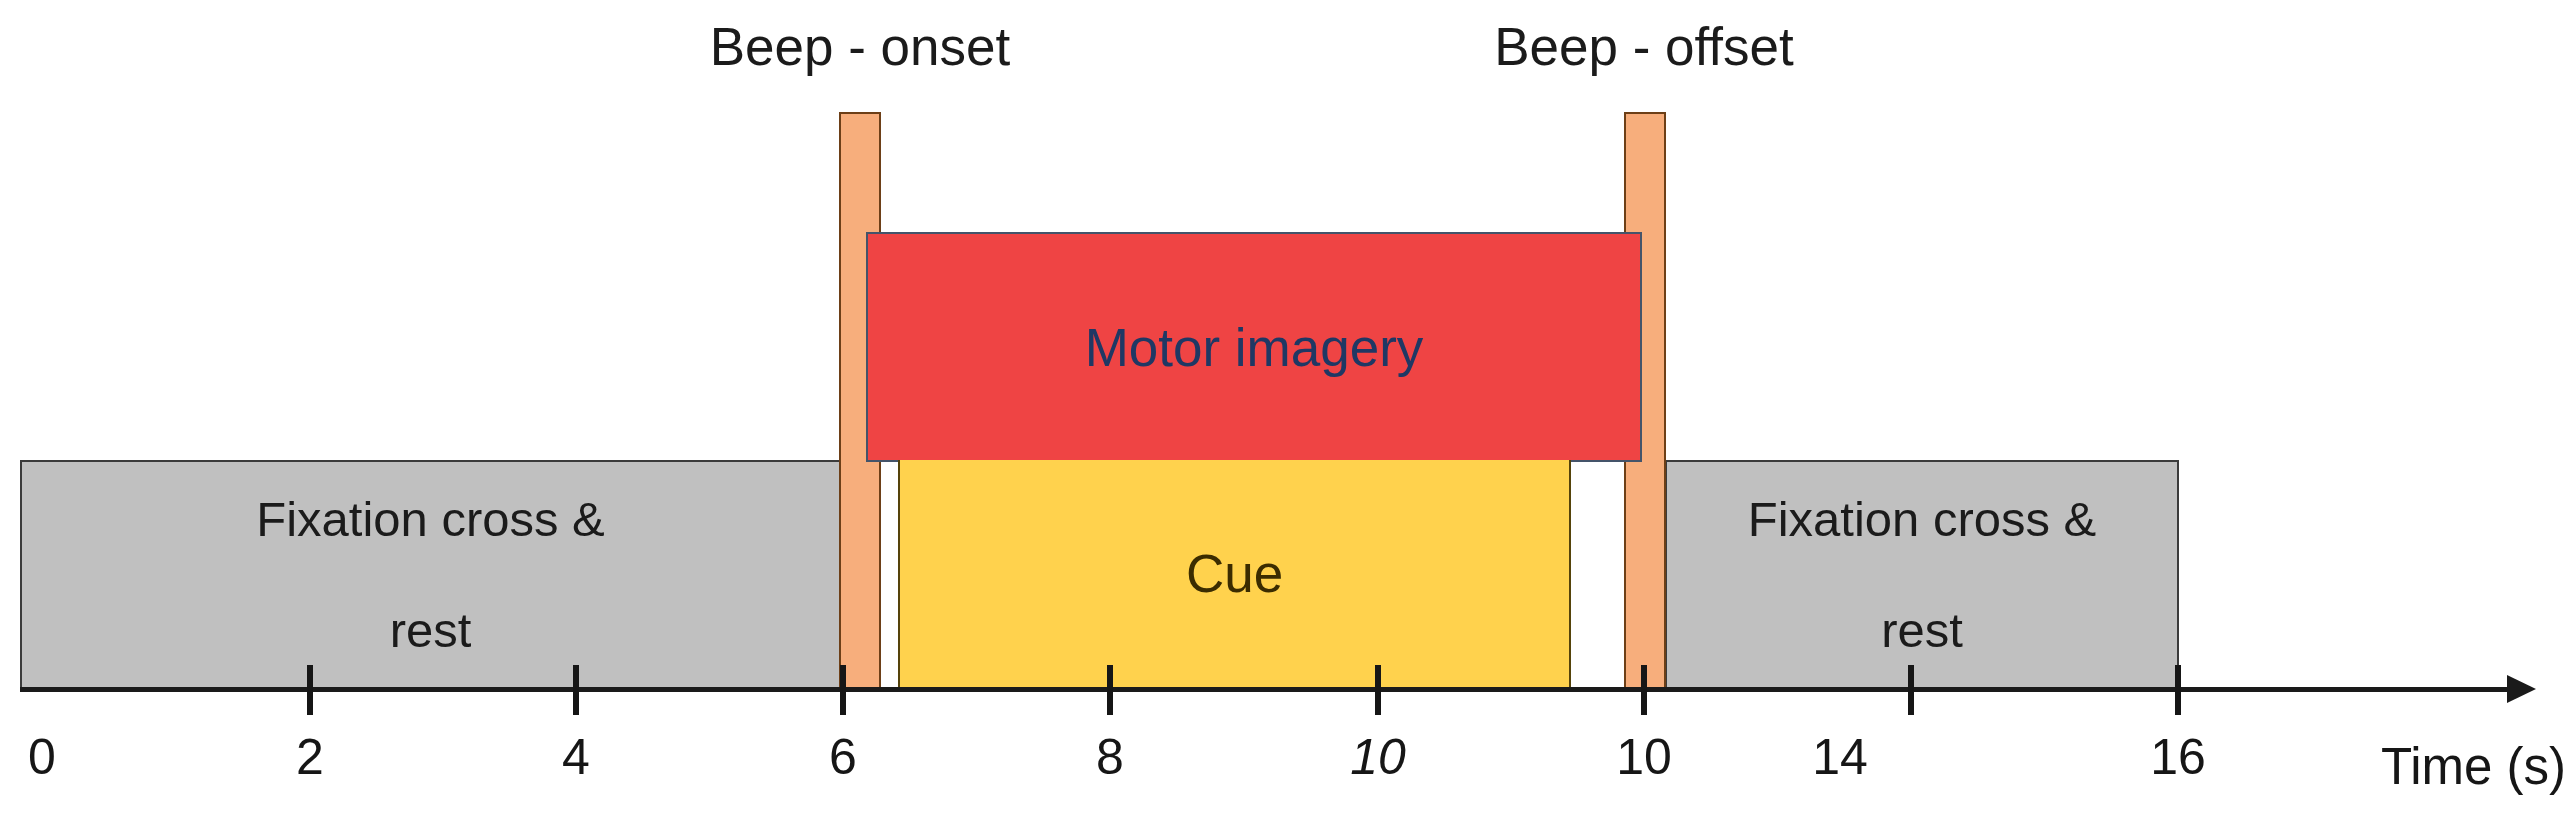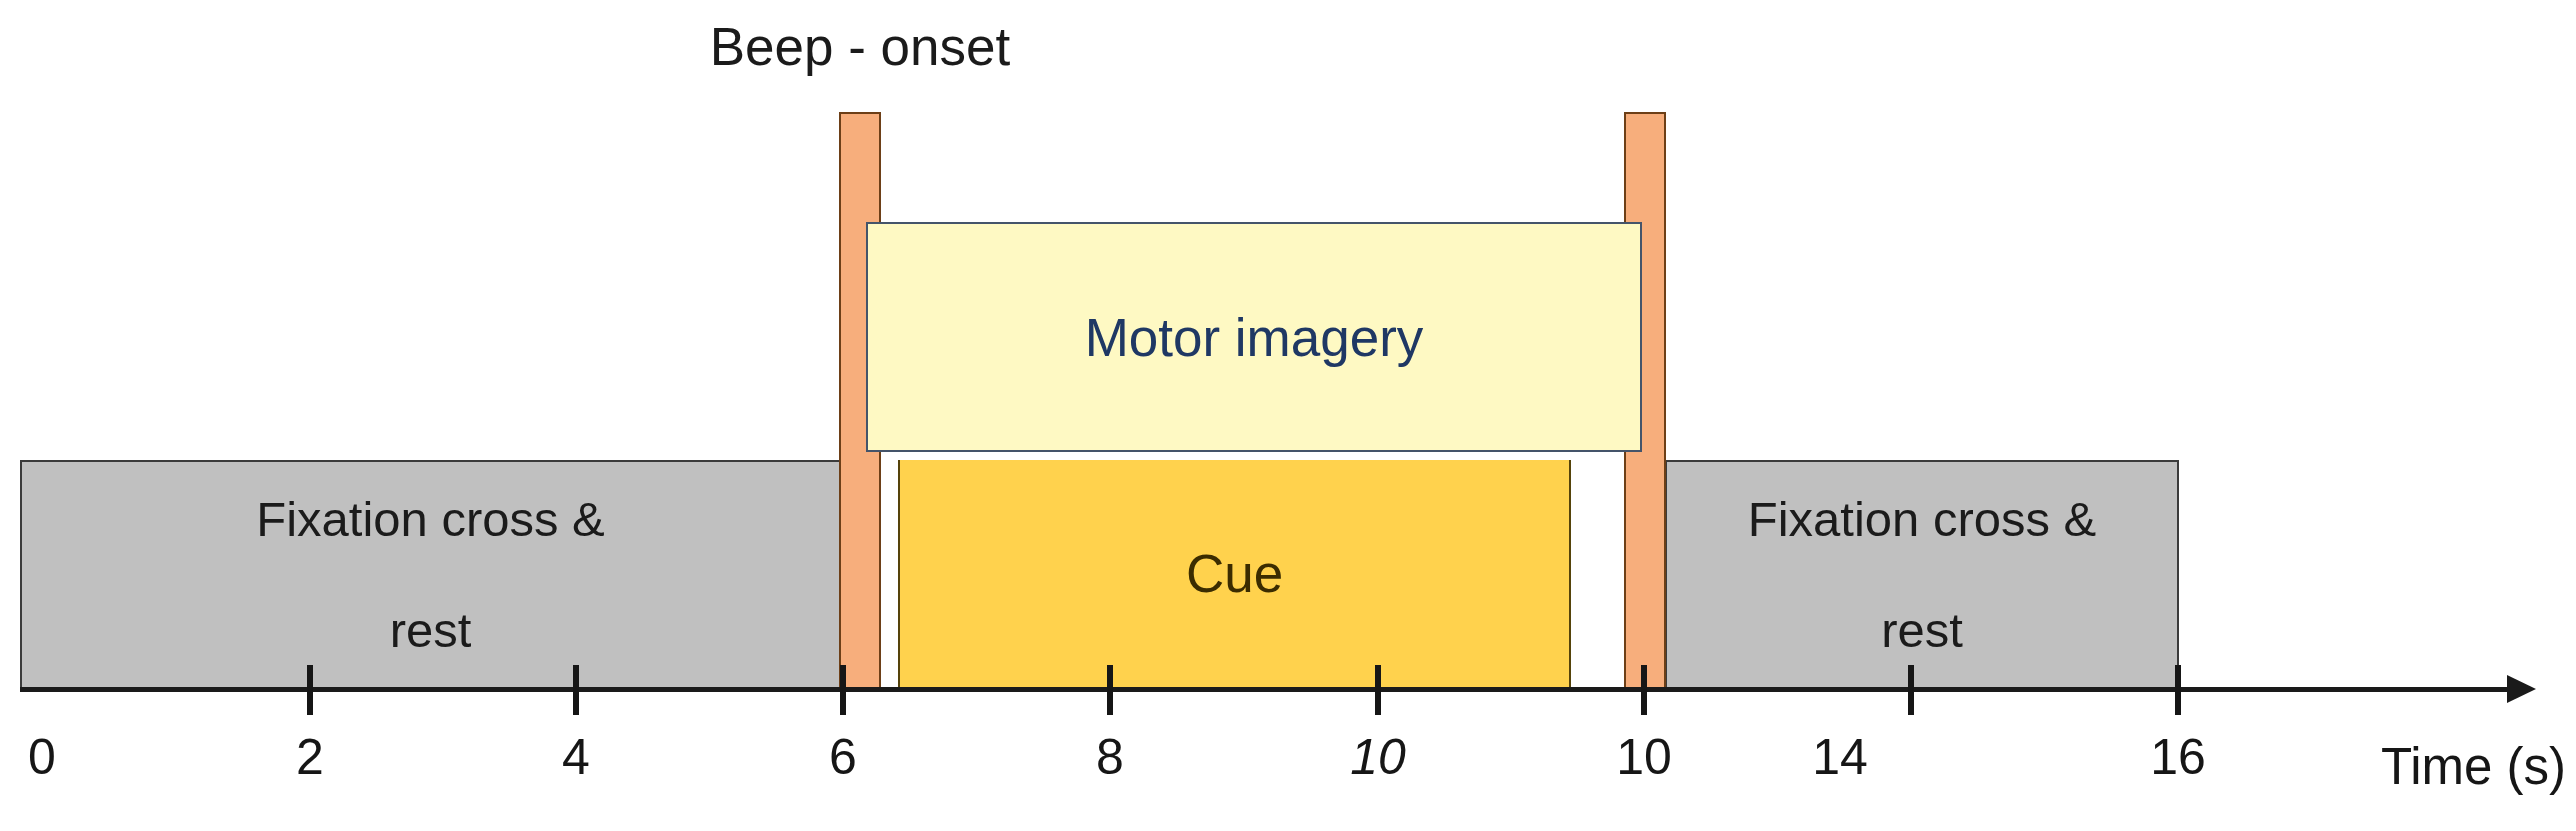--- a/index.html
+++ b/index.html
@@ -27,22 +27,22 @@
     text-align: center;
     font-size: 49px; line-height: 1.38; color: #1b1b1b; gap: 43px;
   }
   .beep-bar {
     top: 112px; height: 578px; width: 42px;
     background: #f7ae7c;
     border: 2.4px solid #6d3f17;
     z-index: 2;
   }
   .mi-box {
-    left: 866px; top: 222px; width: 776px; height: 230px;
-    background: #fef9c3;
+    left: 866px; top: 232px; width: 776px; height: 230px;
+    background: #ef4444;
     border: 2.4px solid #44546a;
     z-index: 3;
     display: flex; align-items: center; justify-content: center;
     font-size: 53px; color: #1f3864;
   }
   .cue-box {
     left: 866px; top: 460px; width: 673px; height: 229px;
     background: #ffd24d;
     border: 2.4px solid #55430a;
     border-top: none;
@@ -88,20 +88,21 @@
     font-size: 53px; color: #1b1b1b;
     z-index: 5;
   }
 </style>
 </head>
 <body>
 
 <div class="canvas">
 
   <div class="abs beep-label" style="left:579px;text-align:center;">Beep - onset</div>
+  <div class="abs beep-label" style="left:1363px;">Beep - offset</div>
 
   <div class="abs beep-bar" style="left:839px;"></div>
   <div class="abs beep-bar" style="left:1624px;"></div>
 
   <div class="abs rest-box" style="left:20px; width:821px;">
     <div>Fixation cross &amp;</div>
     <div>rest</div>
   </div>
   <div class="abs rest-box" style="left:1665px; width:514px;">
     <div>Fixation cross &amp;</div>

